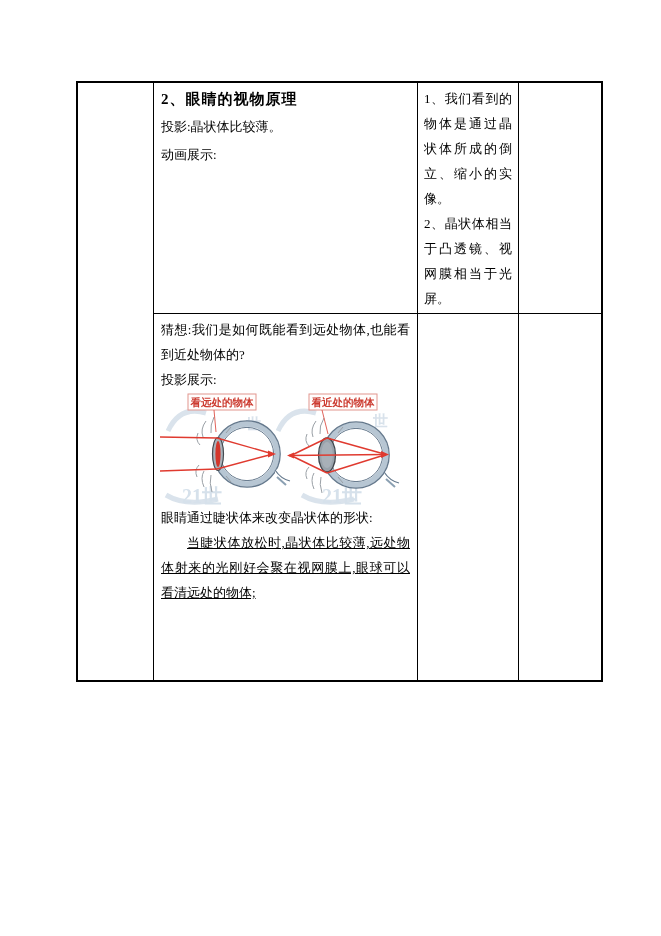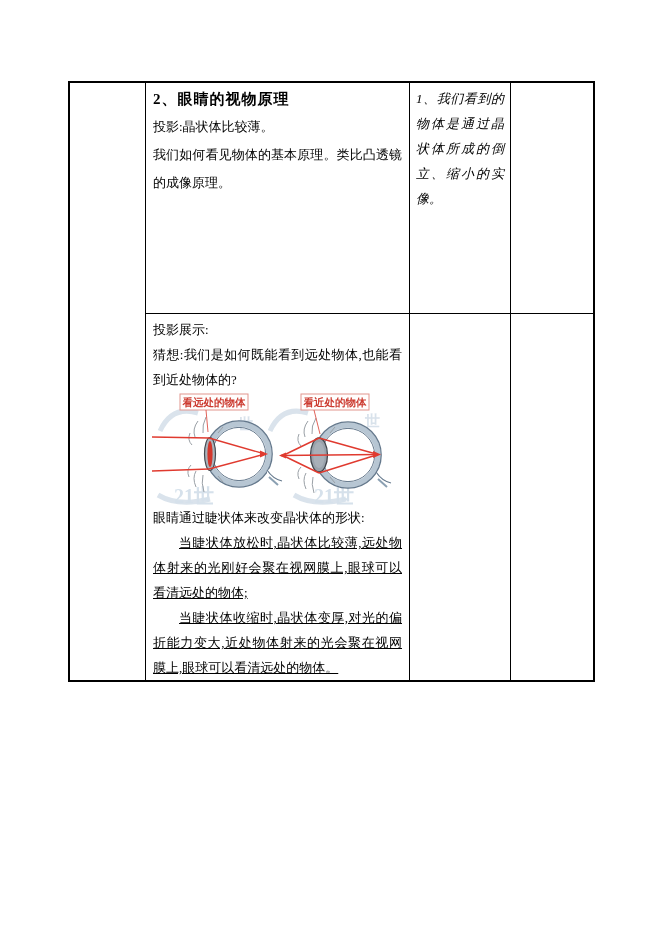--- a/index.html
+++ b/index.html
@@ -5,34 +5,34 @@
   html,body{margin:0;padding:0;}
   .page{
     position:relative;
     width:661px;height:936px;
     background:#ffffff;
     font-family:"Liberation Serif", serif;
     color:#000;
     overflow:hidden;
   }
   .lesson-table{
-    position:absolute;left:68px;top:81px;
+    position:absolute;left:76px;top:81px;
     width:527px;height:601px;
     box-sizing:border-box;
     border:2px solid #000;
     display:grid;
     grid-template-columns:76px 264px 101px 1fr;
     grid-template-rows:231px 1fr;
   }
   .cell{box-sizing:border-box;overflow:hidden;}
   .b-r{border-right:1px solid #000;}
   .b-b{border-bottom:1px solid #000;}
   .cell-left{grid-column:1;grid-row:1/3;}
   .r1c2{grid-column:2;grid-row:1;padding:2px 7px;}
-  .r1c3{grid-column:3;grid-row:1;padding:3px 6px;font-style:italic;}
+  .r1c3{grid-column:3;grid-row:1;padding:3px 6px;}
   .r1c4{grid-column:4;grid-row:1;}
   .r2c2{grid-column:2;grid-row:2;padding:3px 7px;}
   .r2c3{grid-column:3;grid-row:2;}
   .r2c4{grid-column:4;grid-row:2;}
   p{margin:0;font-size:13px;text-align:justify;word-break:break-all;}
   .r1c2 p{line-height:28px;}
   .r1c3 p{line-height:25px;}
   .r2c2 p{line-height:25px;}
   .doc-title{font-weight:bold;font-size:15px;letter-spacing:1px;line-height:28px;}
   .indent2{text-indent:2em;text-decoration:underline;}
@@ -48,32 +48,33 @@
 <body>
 
 <div class="page">
   <div class="lesson-table">
 
     <div class="cell cell-left b-r"></div>
 
     <div class="cell r1c2 b-r b-b">
       <p class="doc-title">2、眼睛的视物原理</p>
       <p>投影:晶状体比较薄。</p>
-      <p>我们如何看见物体的基本原理。类比凸透镜的成像原理。</p>
+      <p>动画展示:</p>
     </div>
 
     <div class="cell r1c3 b-r b-b">
       <p>1、我们看到的物体是通过晶状体所成的倒立、缩小的实像。</p>
+      <p>2、晶状体相当于凸透镜、视网膜相当于光屏。</p>
     </div>
 
     <div class="cell r1c4 b-b"></div>
 
     <div class="cell r2c2 b-r">
+      <p>猜想:我们是如何既能看到远处物体,也能看到近处物体的?</p>
       <p>投影展示:</p>
-      <p>猜想:我们是如何既能看到远处物体,也能看到近处物体的?</p>
 
       <div class="figure">
         <svg width="252" height="112" viewBox="0 0 252 112">
 
           <g opacity="0.85">
             <path d="M8,38 Q20,12 46,20" stroke="#d4dfe9" stroke-width="5" fill="none"></path>
             <path d="M118,38 Q130,12 156,20" stroke="#d4dfe9" stroke-width="5" fill="none"></path>
             <path d="M6,102 Q26,114 58,106" stroke="#d4dfe9" stroke-width="5" fill="none"></path>
             <path d="M142,102 Q162,114 194,106" stroke="#d4dfe9" stroke-width="5" fill="none"></path>
             <text x="86" y="36" font-size="15" font-weight="bold" fill="#d2dde8">世</text>
@@ -152,20 +153,19 @@
           <g>
             <rect x="149" y="1" width="68" height="16" fill="#fffdfc" stroke="#e2958e" stroke-width="1"></rect>
             <text x="183" y="13" font-size="10.5" text-anchor="middle" fill="#cc3b30" font-weight="bold">看近处的物体</text>
             <line x1="162" y1="17" x2="168" y2="41" stroke="#dd5147" stroke-width="0.9"></line>
           </g>
         </svg>
       </div>
 
       <p>眼睛通过睫状体来改变晶状体的形状:</p>
       <p class="indent2">当睫状体放松时,晶状体比较薄,远处物体射来的光刚好会聚在视网膜上,眼球可以看清远处的物体;</p>
-      <p class="indent2">当睫状体收缩时,晶状体变厚,对光的偏折能力变大,近处物体射来的光会聚在视网膜上,眼球可以看清远处的物体。</p>
     </div>
 
     <div class="cell r2c3 b-r"></div>
     <div class="cell r2c4"></div>
 
   </div>
 </div>
 
 </body></html>

